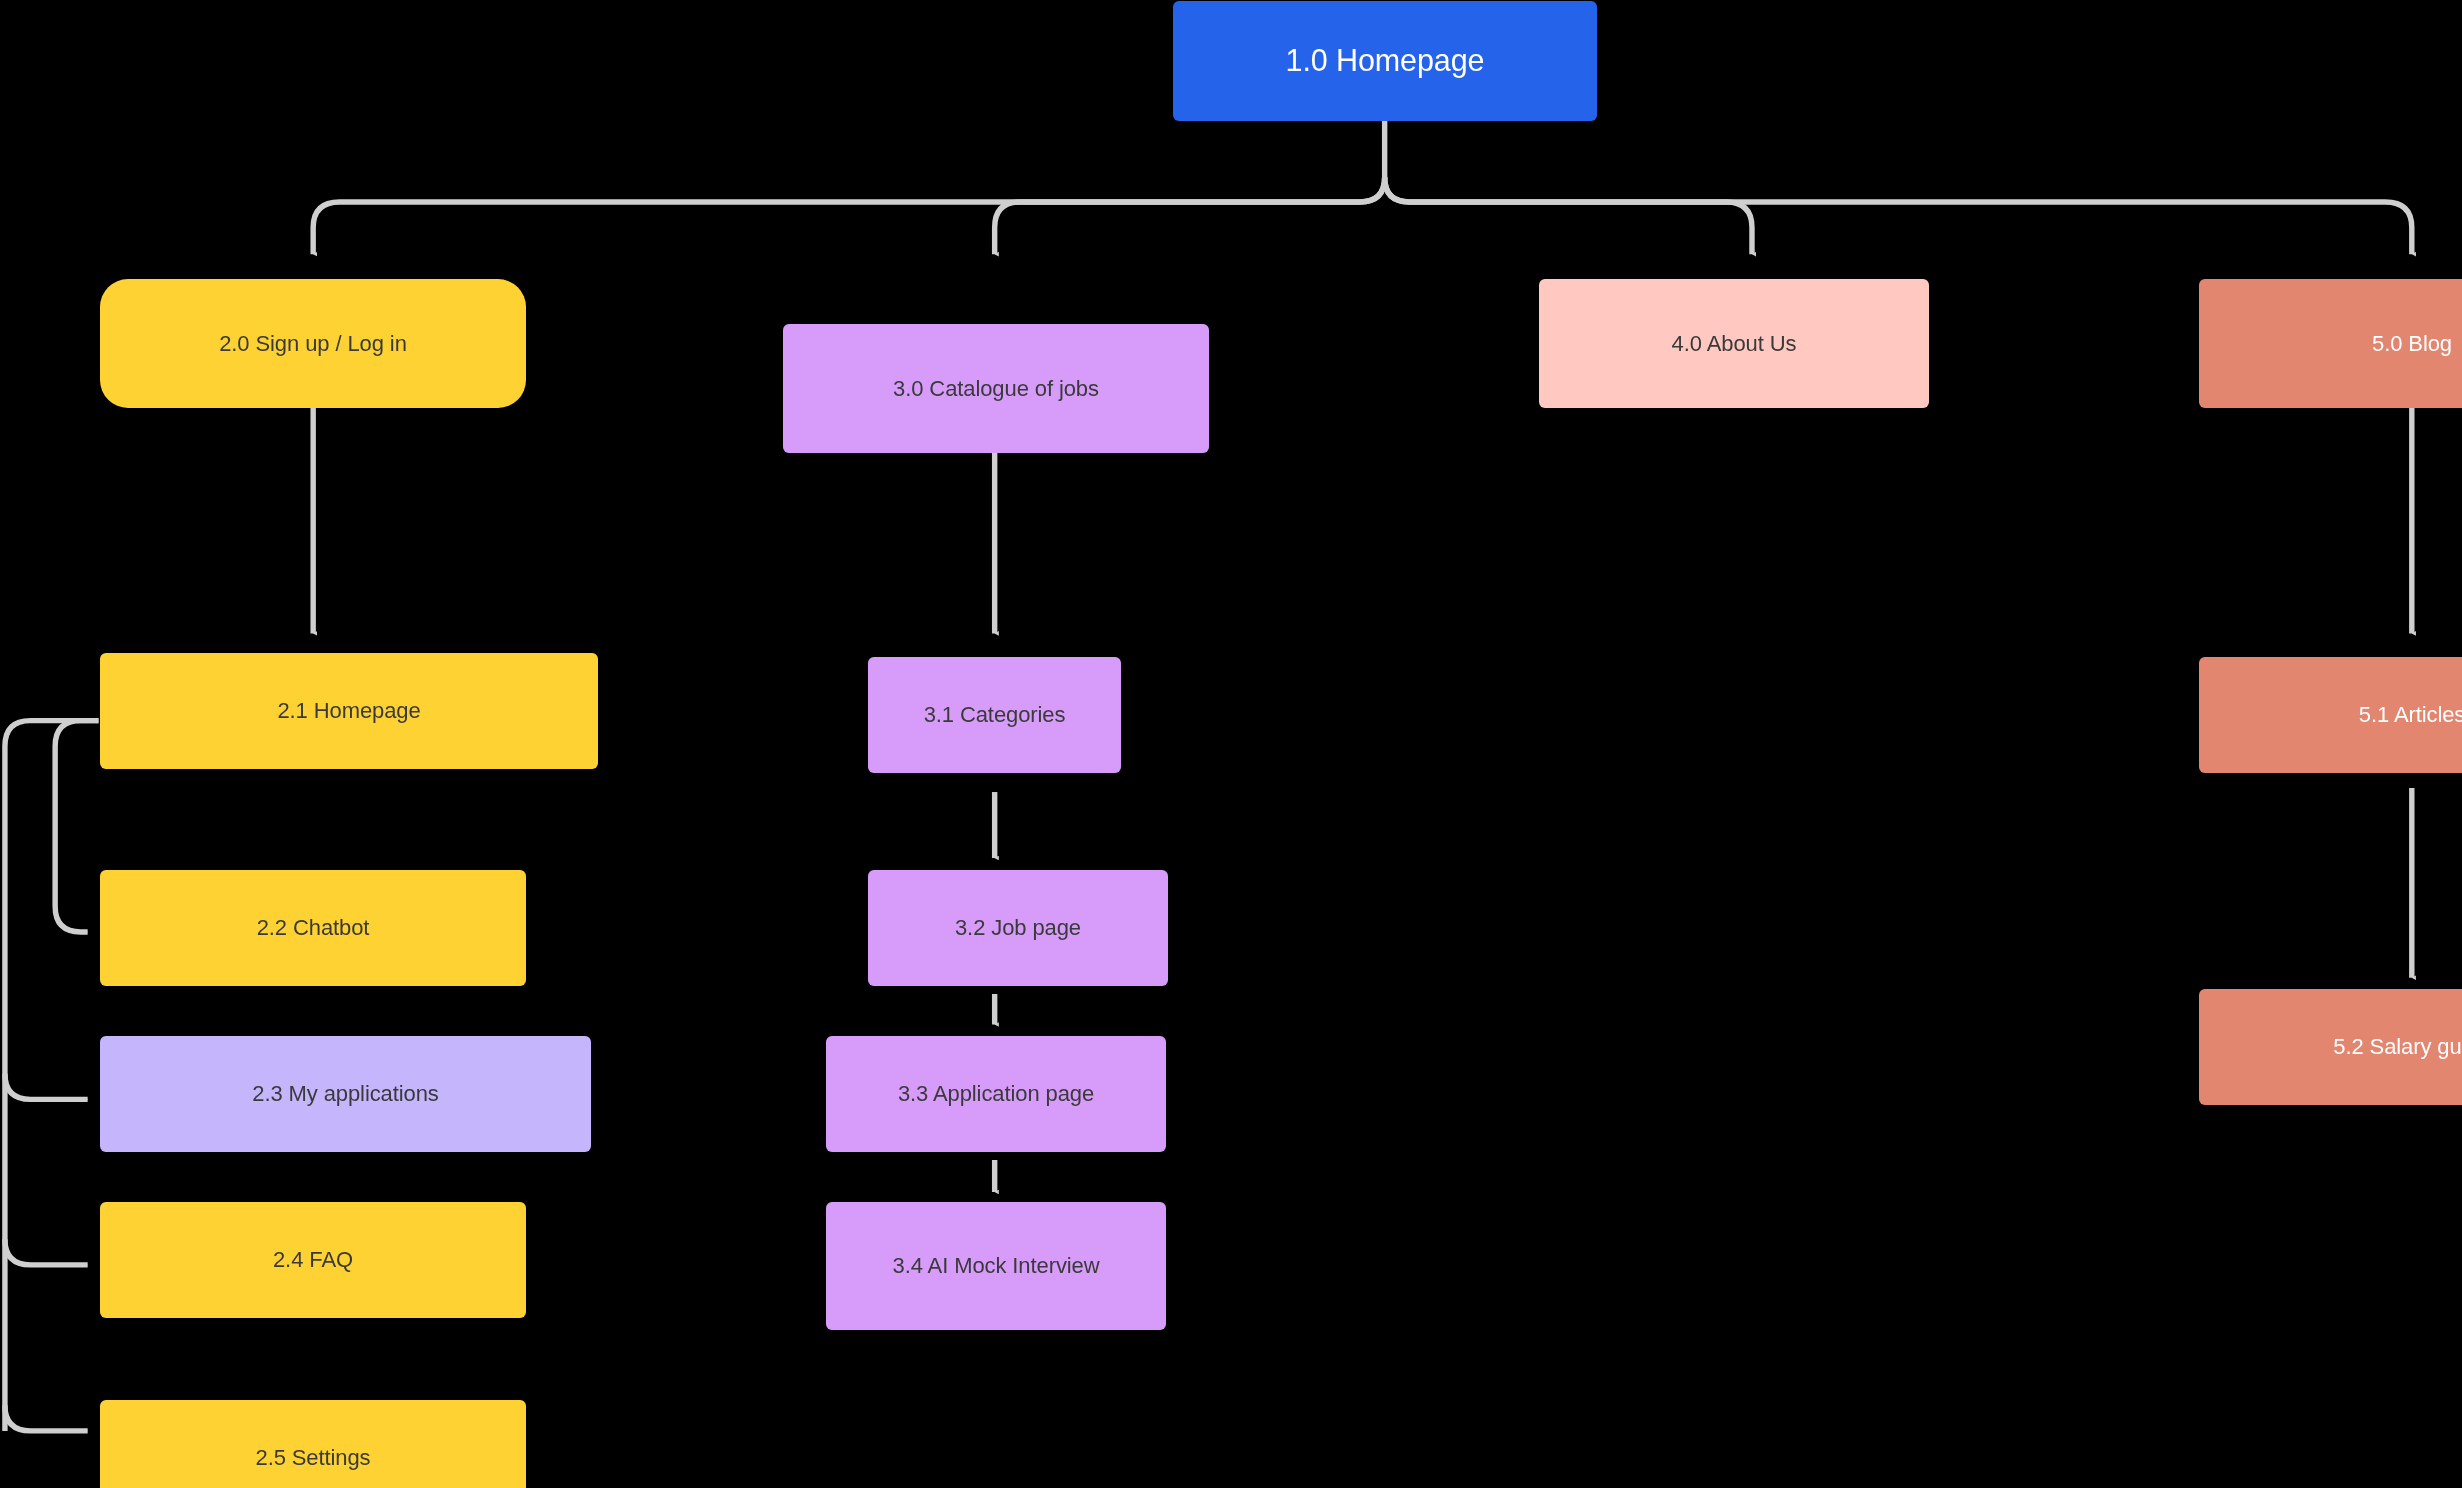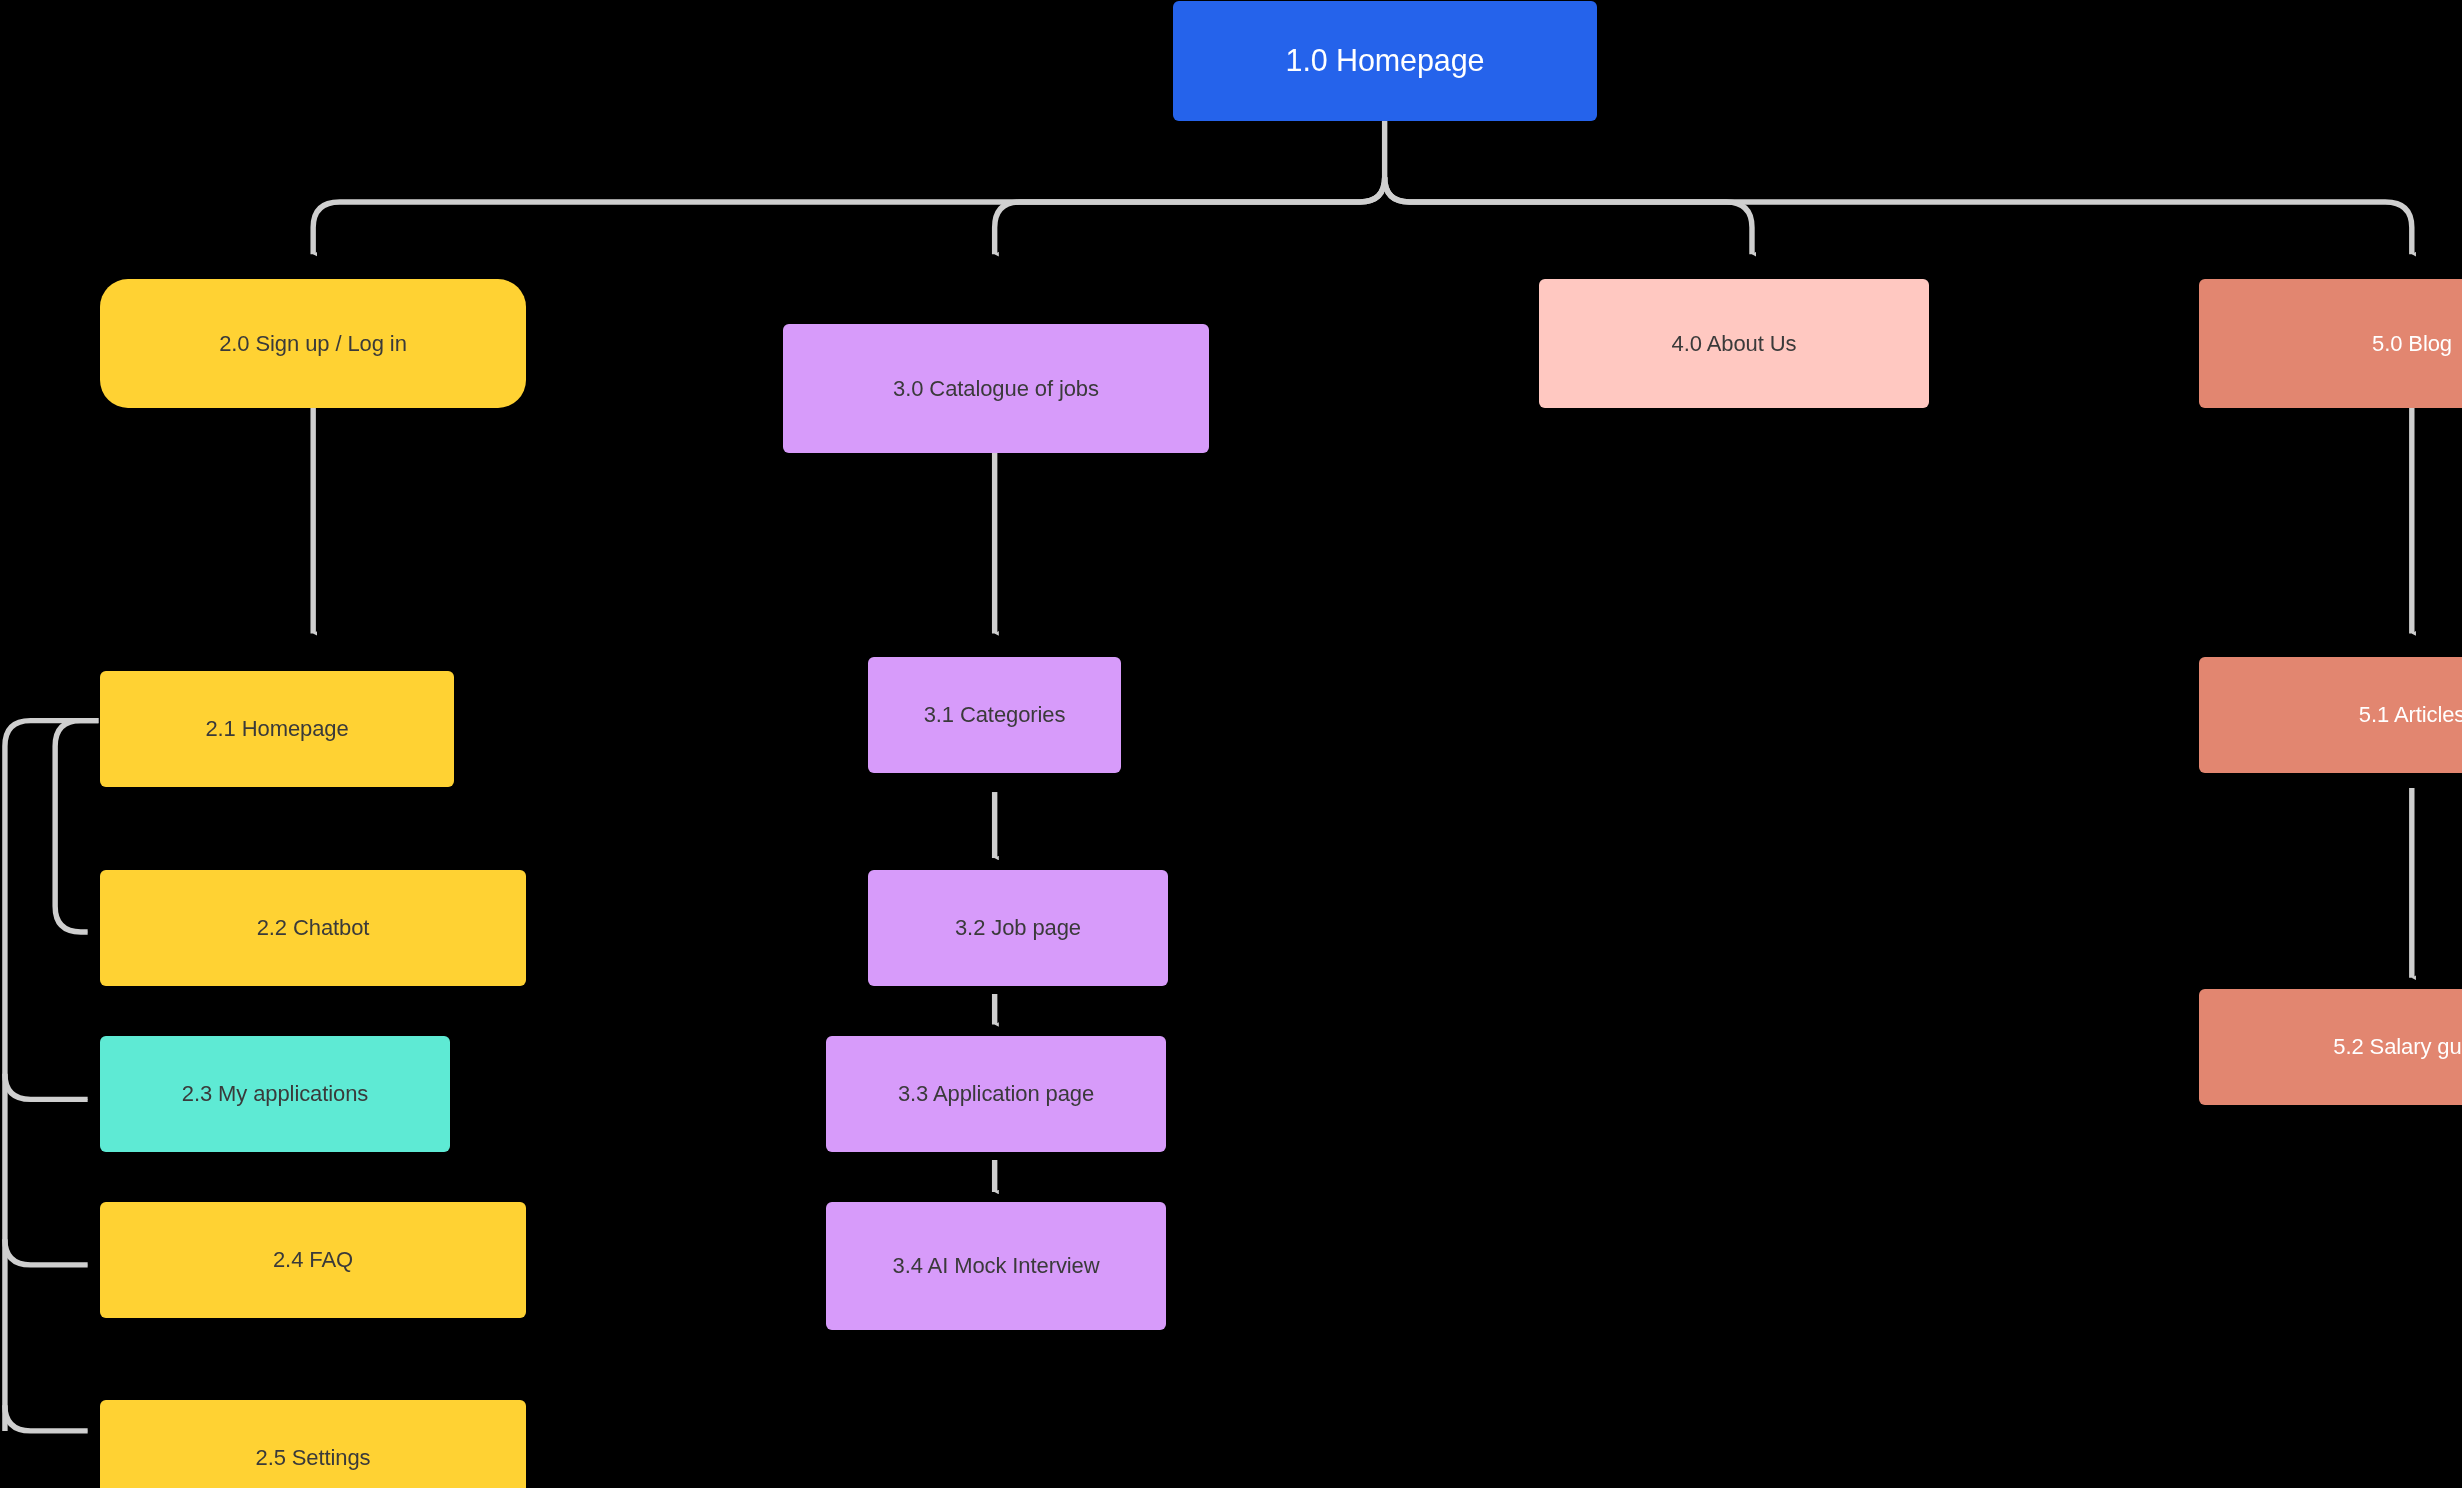--- a/index.html
+++ b/index.html
@@ -118,29 +118,29 @@
   </div>
 
   <div class="node node-l2" style="left:1539px; top:279px; width:390px; height:129px; background:#FFC8C1; color:#3A3A3A;">
     <span>4.0 About Us</span>
   </div>
 
   <div class="node node-l2" style="left:2199px; top:279px; width:426px; height:129px; background:#E28670; color:#FFFFFF;">
     <span>5.0 Blog</span>
   </div>
 
-  <div class="node node-l3" style="left:100px; top:671px; width:354px; height:116px; background:#FFD233; color:#3A3A3A;">
+  <div class="node node-l3" style="left:100px; top:653px; width:498px; height:116px; background:#FFD233; color:#3A3A3A;">
     <span>2.1 Homepage</span>
   </div>
 
   <div class="node node-l3" style="left:100px; top:870px; width:426px; height:116px; background:#FFD233; color:#3A3A3A;">
     <span>2.2 Chatbot</span>
   </div>
 
-  <div class="node node-l3" style="left:100px; top:1036px; width:350px; height:116px; background:#5eead4; color:#3A3A3A;">
+  <div class="node node-l3" style="left:100px; top:1036px; width:491px; height:116px; background:#c4b5fd; color:#3A3A3A;">
     <span>2.3 My applications</span>
   </div>
 
   <div class="node node-l3" style="left:100px; top:1202px; width:426px; height:116px; background:#FFD233; color:#3A3A3A;">
     <span>2.4 FAQ</span>
   </div>
 
   <div class="node node-l3" style="left:100px; top:1400px; width:426px; height:116px; background:#FFD233; color:#3A3A3A;">
     <span>2.5 Settings</span>
   </div>

